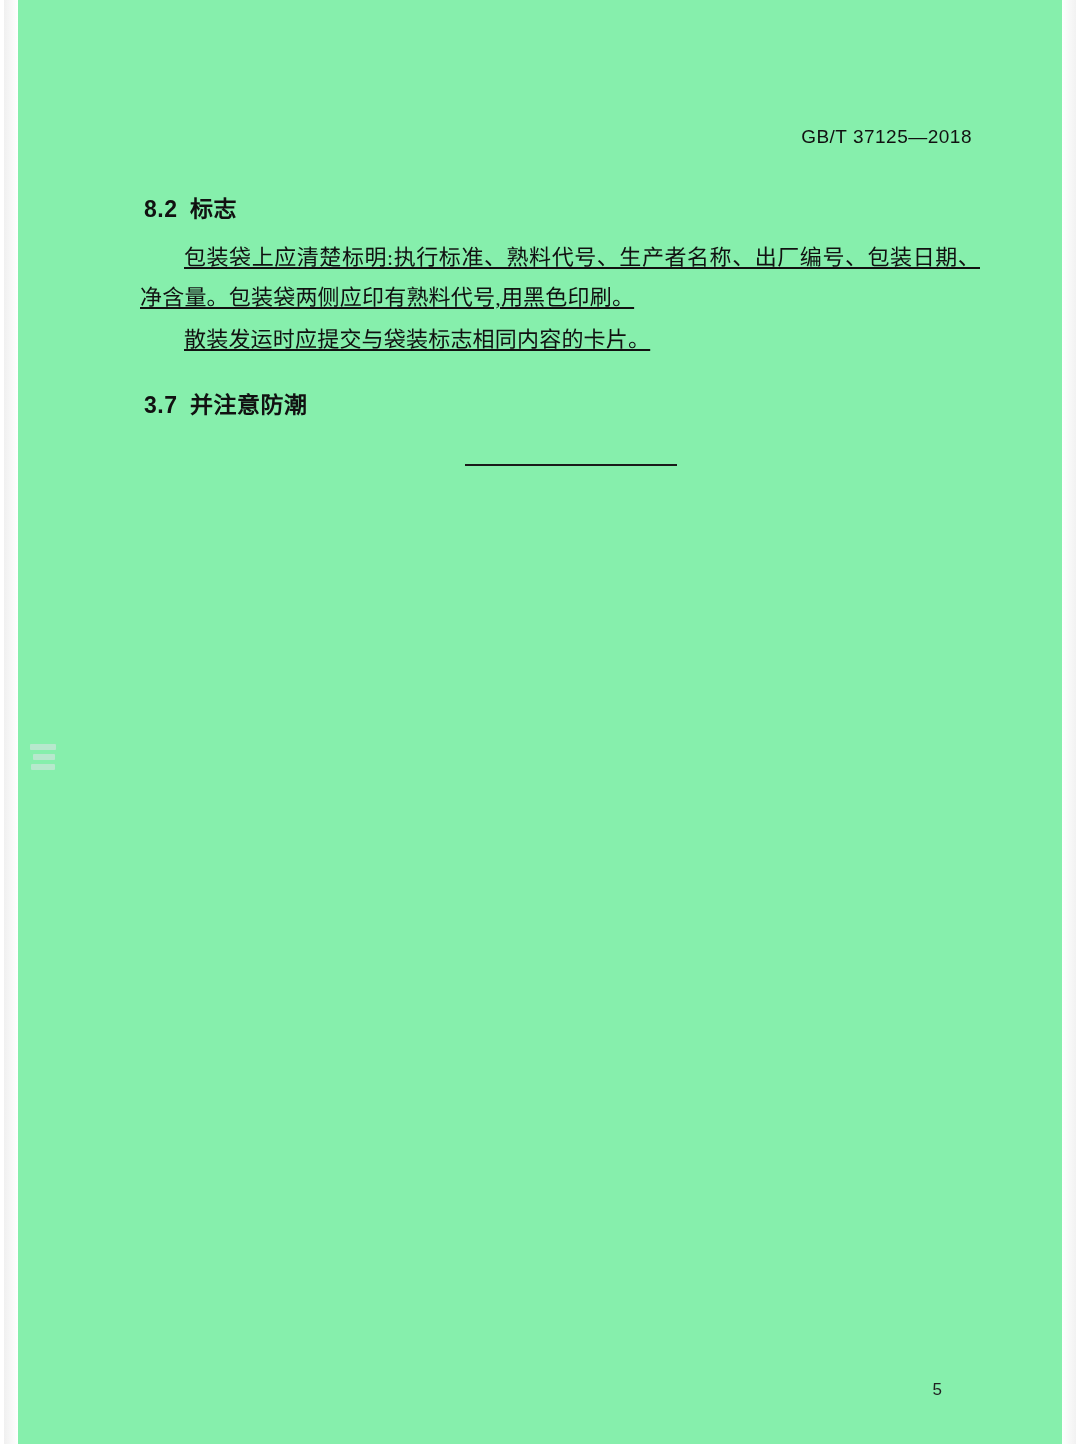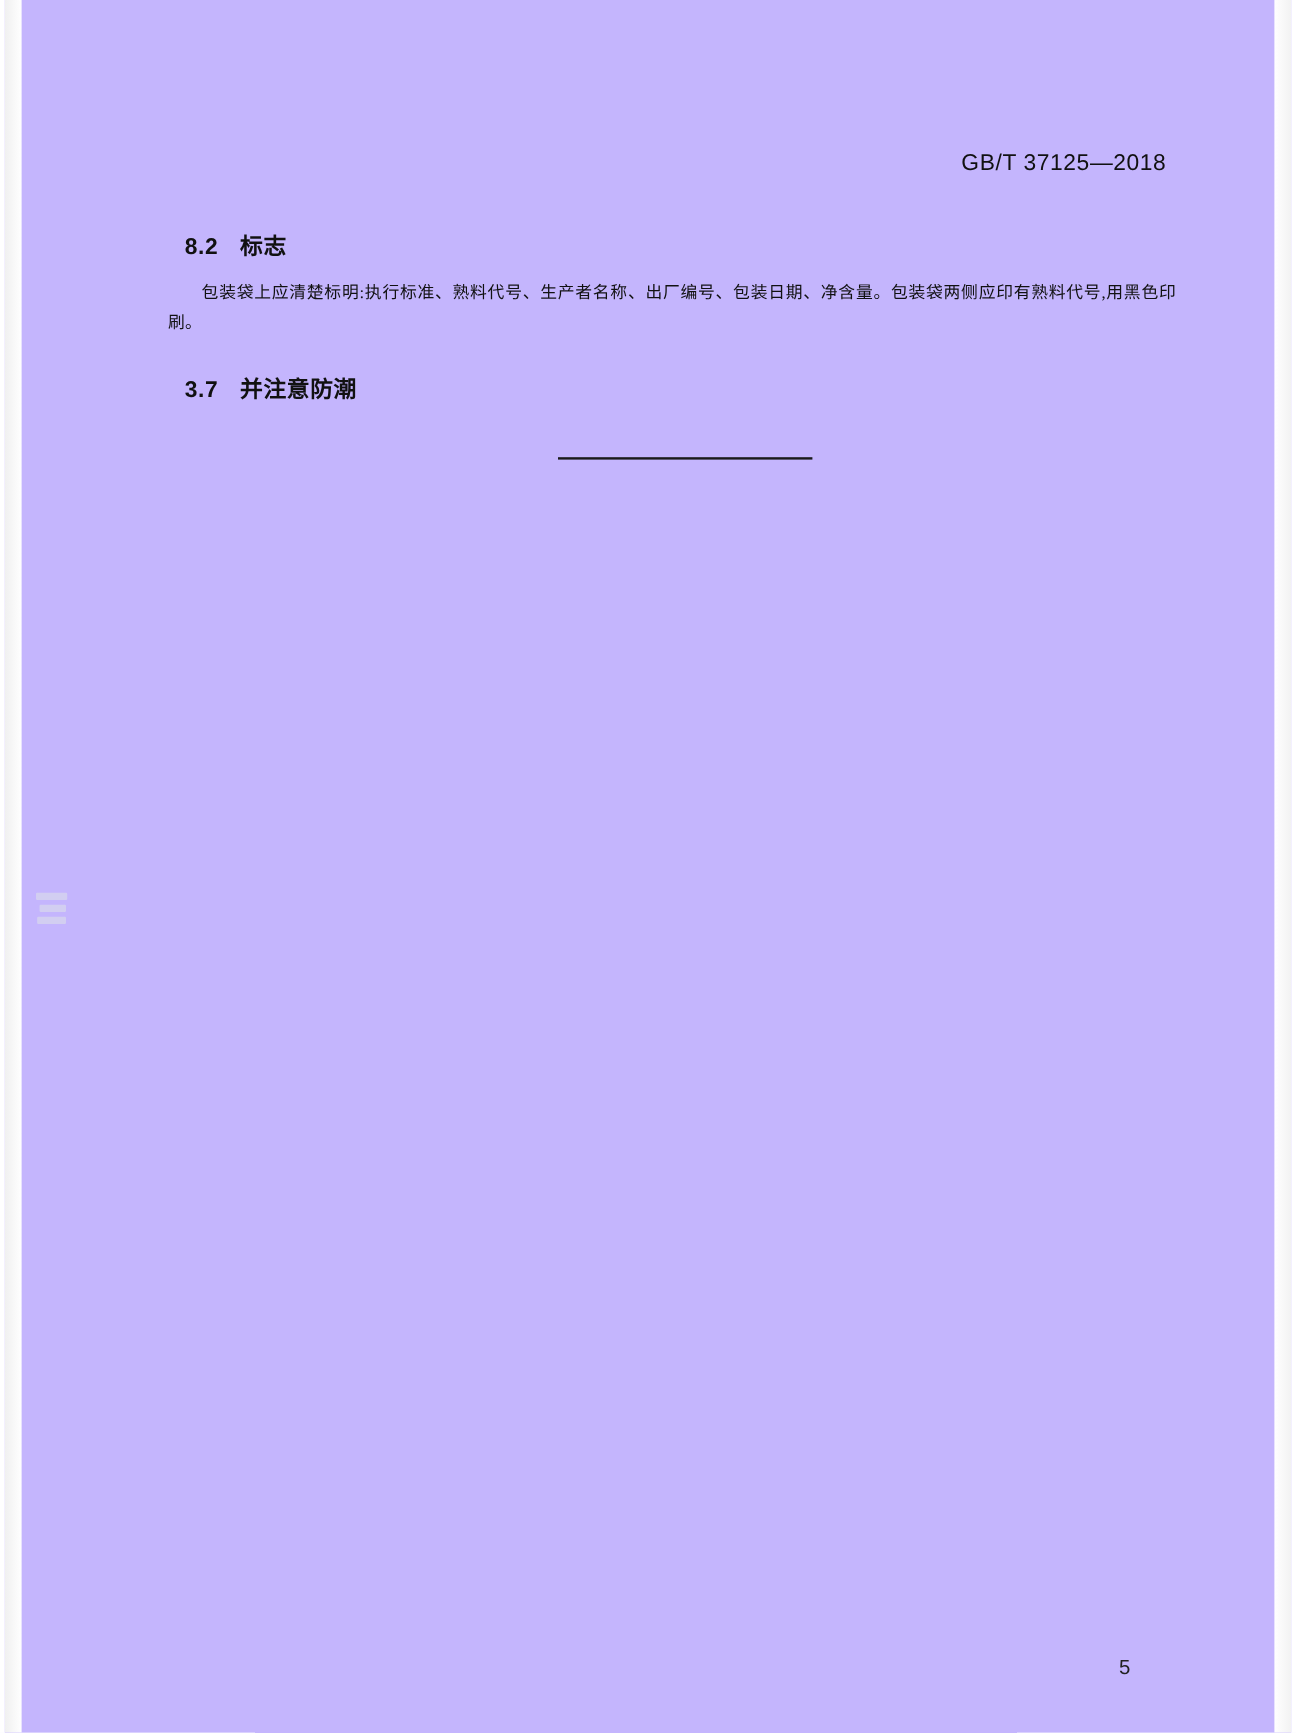--- a/index.html
+++ b/index.html
@@ -9,21 +9,21 @@
   }
   body {
     font-family: "Liberation Serif", "DejaVu Serif", serif;
     color: #1a1a1a;
   }
   .page {
     position: relative;
     width: 1072px;
     height: 1444px;
     margin: 0 auto;
-    background: #c4b5fd;
+    background: #86efac;
     overflow: hidden;
   }
   
   .page::before {
     content: "";
     position: absolute;
     left: 0; top: 0; bottom: 0;
     width: 14px;
     background: linear-gradient(to right, #f0f0f0, #ffffff);
     pointer-events: none;
@@ -51,41 +51,42 @@
   .content {
     position: absolute;
     left: 136px;
     top: 190px;
     width: 840px;
   }
 
   .clause-heading {
     font-family: "Liberation Sans", "DejaVu Sans", sans-serif;
     font-weight: bold;
-    font-size: 19px;
+    font-size: 23px;
     color: #111;
-    margin: 0 0 14px 14px;
+    margin: 0 0 14px 4px;
     letter-spacing: 0.5px;
   }
   .clause-heading .num {
     display: inline-block;
     min-width: 46px;
   }
   .clause-heading.second {
     margin-top: 26px;
   }
 
   p.body-text {
     margin: 0 0 2px 0;
-    font-size: 14px;
+    font-size: 22px;
     line-height: 1.82;
     text-indent: 2em;
     text-align: justify;
     color: #111;
     letter-spacing: 0.2px;
+    text-decoration: underline;
   }
 
   .rule-wrap {
     margin-top: 44px;
     display: flex;
     justify-content: center;
   }
   .rule {
     width: 212px;
     height: 0;
@@ -128,20 +129,21 @@
 
   <div class="header">GB/T 37125—2018</div>
 
   <div class="content">
 
     <h2 class="clause-heading">
       <span class="num">8.2</span><span>标志</span>
     </h2>
 
     <p class="body-text">包装袋上应清楚标明:执行标准、熟料代号、生产者名称、出厂编号、包装日期、净含量。包装袋两侧应印有熟料代号,用黑色印刷。</p>
+    <p class="body-text">散装发运时应提交与袋装标志相同内容的卡片。</p>
 
     <h2 class="clause-heading second">
       <span class="num">3.7</span><span>并注意防潮</span>
     </h2>
 
 
     <div class="rule-wrap">
       <div class="rule"></div>
     </div>
   </div>

